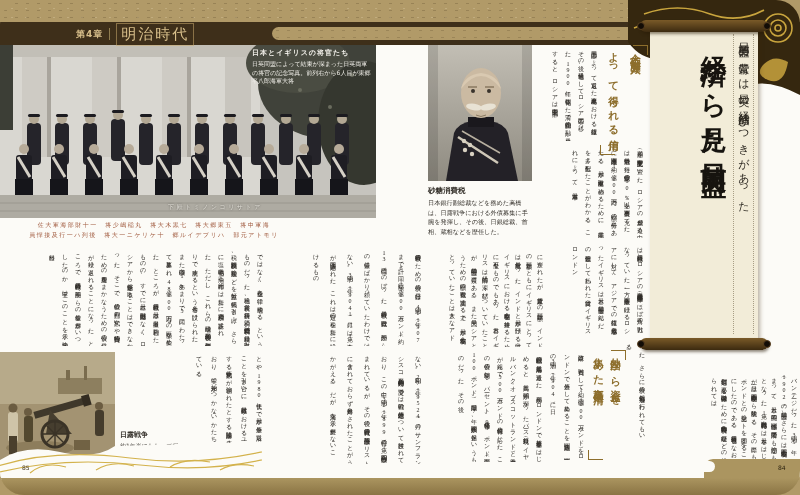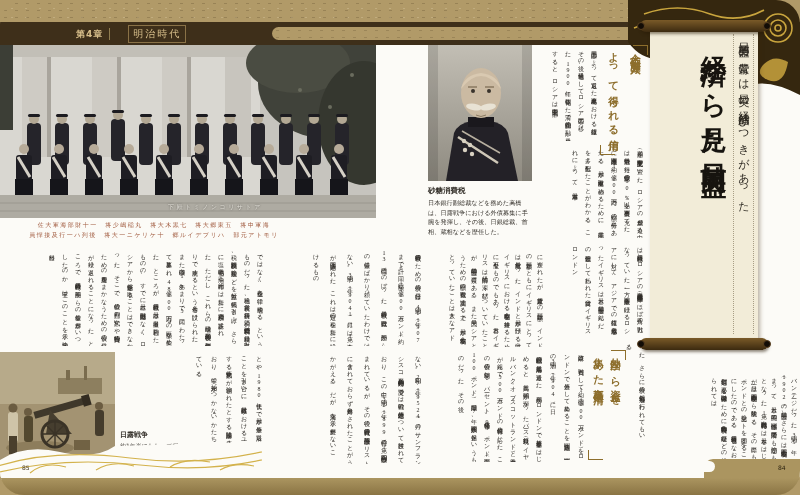--- a/index.html
+++ b/index.html
@@ -9,21 +9,21 @@
                      radial-gradient(rgba(255,246,220,.20) 1px,transparent 1.3px);
     background-size:11px 7px,14px 9px;background-position:0 0,5px 4px;
     font-family:"Liberation Serif","DejaVu Serif",serif;border-radius:24px;}
   .page-white{position:absolute;left:0;top:45px;width:800px;height:433px;background:#fcfbf7;z-index:1;}
   
   .header-bar{position:absolute;left:0;top:22px;width:800px;height:23px;background:#3e2f1a;z-index:2;}
   .header-tab{position:absolute;left:76px;top:26px;height:16px;display:flex;align-items:center;z-index:4;
     font-family:"DejaVu Sans","Liberation Sans",sans-serif;}
   .ch-label{color:#d8bf8b;font-size:9px;font-weight:bold;letter-spacing:1px;}
   .ch-sep{display:inline-block;width:1px;height:12px;background:#8f7c50;margin:0 6px;}
-  .era-label{color:#d8bf8b;font-size:10px;letter-spacing:2px;border:1px solid rgba(200,170,110,.55);padding:1px 4px;margin-left:12px;}
+  .era-label{color:#d8bf8b;font-size:15px;letter-spacing:2px;border:1px solid rgba(200,170,110,.55);padding:1px 4px;}
   .header-notch{position:absolute;left:272px;top:27px;width:528px;height:13px;background:#b19a68;
     border-radius:7px 0 0 7px;z-index:3;
     background-image:radial-gradient(rgba(62,48,24,.2) 1px,transparent 1.3px);background-size:11px 7px;}
   
   .bottom-strip{position:absolute;left:0;top:478px;width:800px;height:17px;z-index:5;
     background:linear-gradient(#ab9560,#8a7444);
     background-color:#a5905c;}
   .right-tan{position:absolute;left:704px;top:459px;width:96px;height:20px;background:#ab9560;
     border-top-left-radius:9px;z-index:4;}
   .white-pill{position:absolute;left:690px;top:461px;width:25px;height:11px;border-radius:6px;background:#fcfbf7;z-index:5;}
@@ -163,20 +163,24 @@
         <use href="#ofB" x="94" y="100"></use>
         <use href="#ofB" x="129" y="100"></use>
       <use href="#ofB" x="164" y="100"></use>
         <use href="#ofB" x="199" y="100"></use>
         <use href="#ofB" x="234" y="100"></use>
         <use href="#ofB" x="269" y="100"></use>
       <use href="#ofB" x="304" y="100"></use>
         <use href="#ofB" x="339" y="100"></use>
     </svg>
   </div>
+  <div class="gp-caption cap">
+    <div class="t">日本とイギリスの将官たち</div>
+    <div class="b">日英同盟によって結束が深まった日英両軍の将官の記念写真。前列右から6人目が東郷平八郎海軍大将</div>
+  </div>
   <div class="onphoto-line">下殿トミノンコリサトア</div>
   <div class="names" style="top:221px;">佐大軍海部財十一　将少嶋稲丸　将大木黒七　将大郷東五　将中軍海</div>
   <div class="names" style="top:231px;">員悍接及行一ハ列後　将大一ニケリケ十　郷ルイデブリハ　部元アトモリ</div>
 
   <div class="portrait">
     <svg width="104" height="136" viewBox="0 0 104 136">
       <defs>
           <linearGradient id="pbg" x1="0" y1="0" x2="0" y2="1">
         <stop offset="0" stop-color="#c2beb4"></stop>
             <stop offset="1" stop-color="#8f8b81"></stop>

